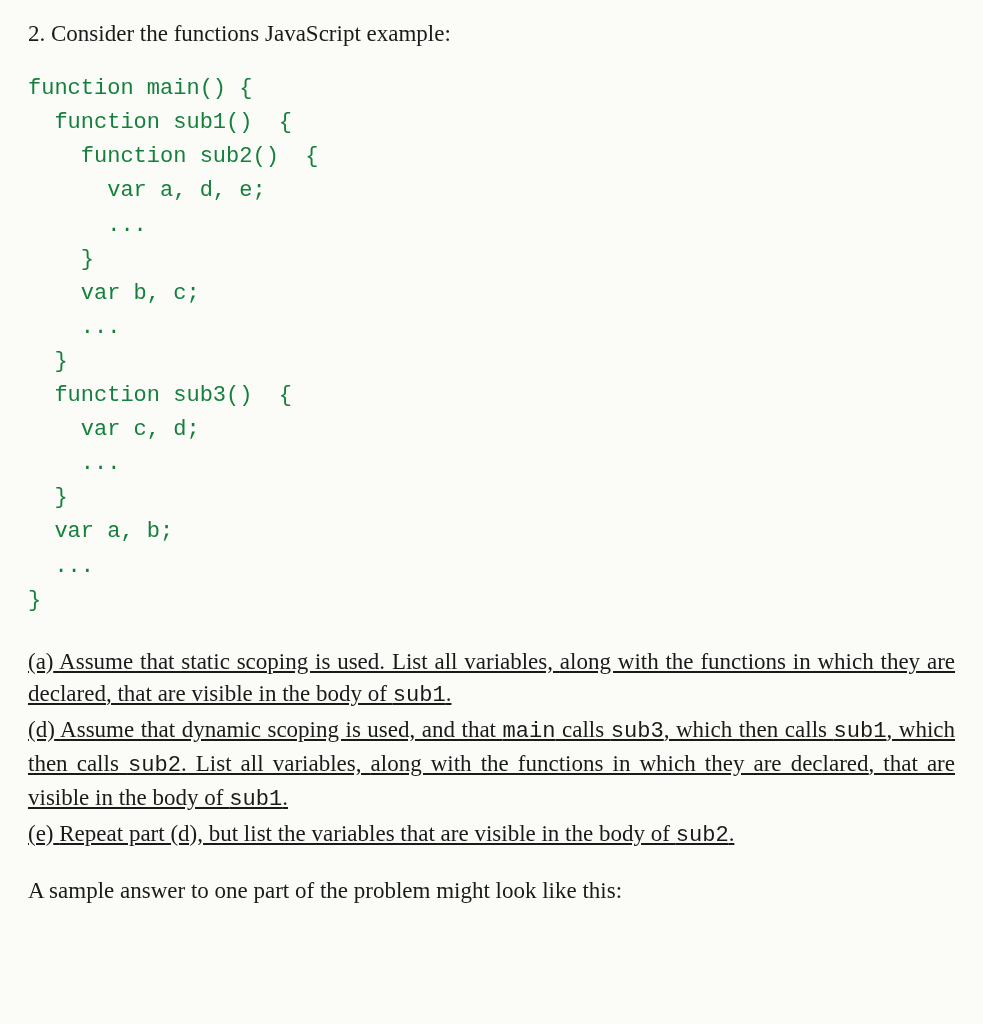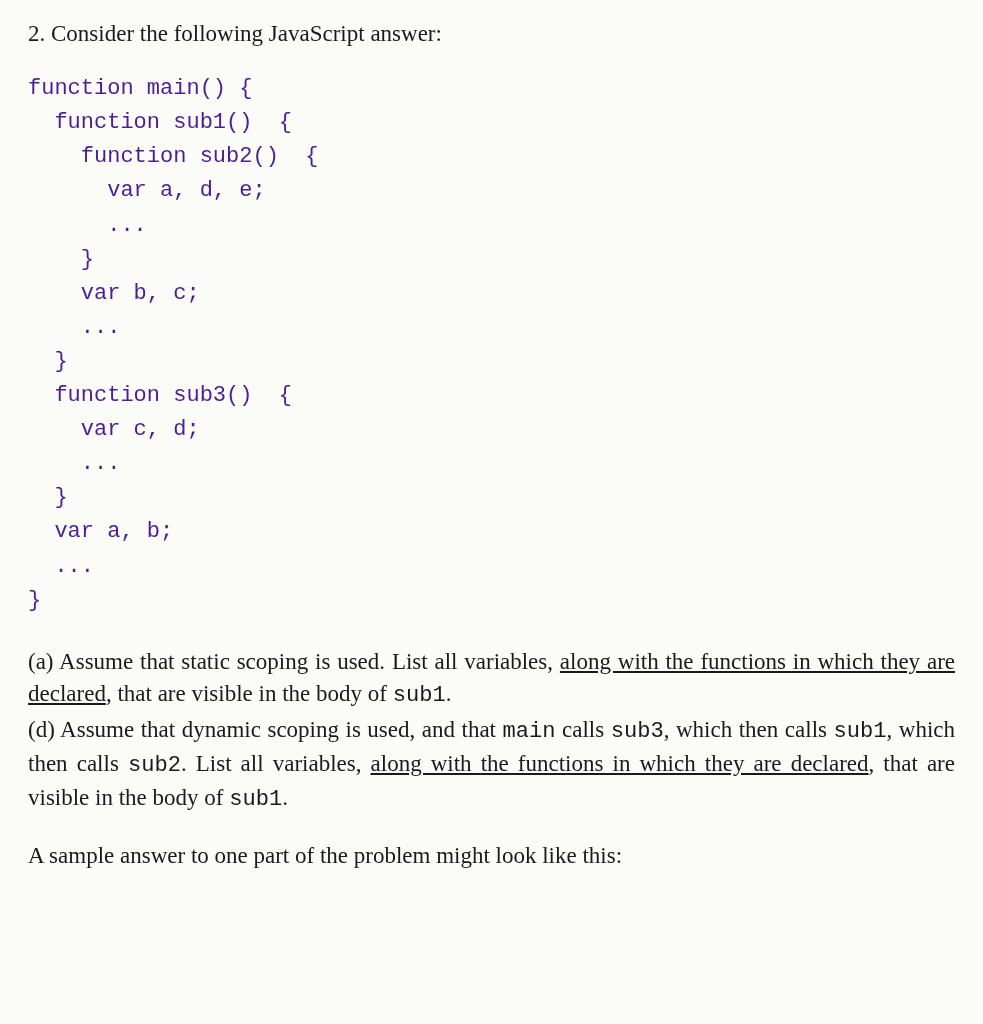--- a/index.html
+++ b/index.html
@@ -20,48 +20,49 @@
   }
   .question-intro {
     margin-bottom: 22px;
   }
   pre.code {
     font-family: "Courier New", Courier, monospace;
     font-size: 22px;
     line-height: 1.55;
     white-space: pre;
     margin: 0 0 28px 0;
-    color: #4c1d95;
+    color: #15803d;
   }
   .parts {
     margin-bottom: 24px;
   }
   .part {
     margin: 0 0 2px 0;
     text-align: justify;
+    text-decoration: underline;
   }
   .u {
     text-decoration: underline;
   }
   code.inline {
     font-family: "Courier New", Courier, monospace;
     font-size: 0.96em;
   }
   .sample-intro {
     margin: 24px 0 18px 0;
   }
 </style>
 </head>
 <body>
 
 <div class="page">
 
   <div class="question-intro">
     <span>2.</span>
-    <span>Consider the following JavaScript answer:</span>
+    <span>Consider the functions JavaScript example:</span>
   </div>
 
   <pre class="code">function main() {
   function sub1()  {
     function sub2()  {
       var a, d, e;
       ...
     }
     var b, c;
     ...
@@ -81,19 +82,23 @@
       <span>Assume that static scoping is used. List all variables, </span><span class="u">along with the functions in which they are declared</span><span>, that are visible in the body of </span><code class="inline">sub1</code><span>.</span>
     </p>
 
 
 
     <p class="part">
       <span>(d)</span>
       <span>Assume that dynamic scoping is used, and that </span><code class="inline">main</code><span> calls </span><code class="inline">sub3</code><span>, which then calls </span><code class="inline">sub1</code><span>, which then calls </span><code class="inline">sub2</code><span>. List all variables, </span><span class="u">along with the functions in which they are declared</span><span>, that are visible in the body of </span><code class="inline">sub1</code><span>.</span>
     </p>
 
+    <p class="part">
+      <span>(e)</span>
+      <span>Repeat part (d), but list the variables that are visible in the body of </span><code class="inline">sub2</code><span>.</span>
+    </p>
 
 
   </div>
 
   <div class="sample-intro">A sample answer to one part of the problem might look like this:</div>
 
 </div>
 
 </body></html>

